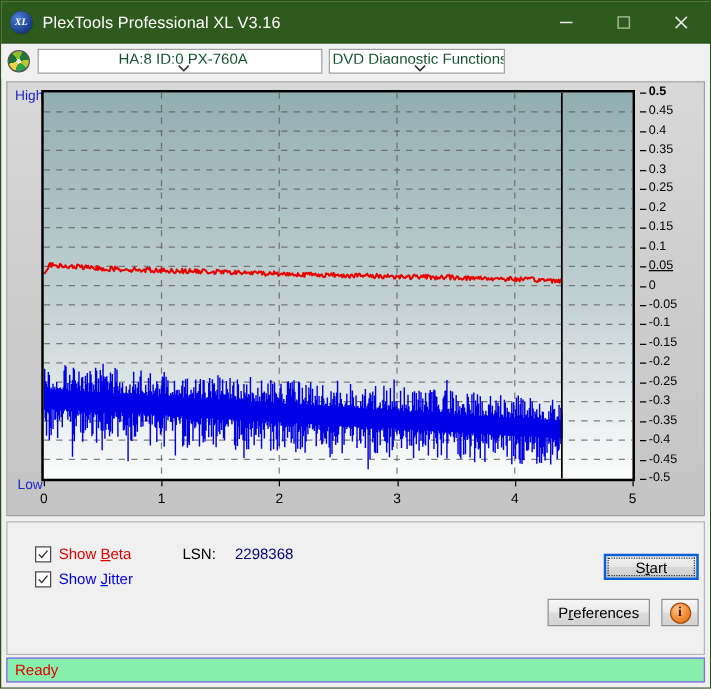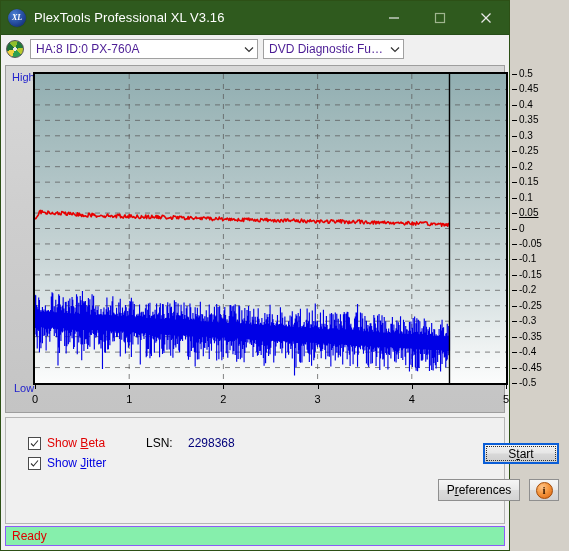--- a/index.html
+++ b/index.html
@@ -3,21 +3,21 @@
 <meta charset="utf-8">
 <style>
   html,body{margin:0;padding:0;}
   body{
     width:569px;height:551px;overflow:hidden;
     font-family:"Liberation Sans", sans-serif;
     background:#d4d0c8;
     -webkit-font-smoothing:antialiased;
   }
   .window{
-    width:510px;height:551px;box-sizing:border-box;
+    width:569px;height:551px;box-sizing:border-box;
     border:1px solid #2d5016;
     background:#f0f0f0;
     display:flex;flex-direction:column;
     position:relative;
   }
   
   .titlebar{
     height:33px;background:#2f5a1e;
     display:flex;align-items:center;
     flex:0 0 auto;
@@ -70,24 +70,24 @@
       conic-gradient(from 20deg, #1f7a3a 0deg 60deg, #b9c92b 60deg 110deg,
                      #2f9f50 110deg 180deg, #f0d33c 180deg 235deg,
                      #1d6f38 235deg 300deg, #8fbe2c 300deg 360deg);
     border:1px solid #555;box-sizing:border-box;
   }
   .combo{
     height:20px;box-sizing:border-box;
     background:#ffffff;
     border:1px solid #a0a0a0;
     display:flex;align-items:center;
-    font-size:12px;color:#4c1d95;
+    font-size:12px;color:#14532d;
     padding-left:5px;
     position:relative;
-    white-space:nowrap;overflow:hidden;
+    white-space:nowrap;overflow:hidden;flex-direction:column;
   }
   .combo .label{flex:1 1 auto;overflow:hidden;text-overflow:ellipsis;}
   .combo .arrow{
     width:17px;flex:0 0 auto;display:flex;align-items:center;justify-content:center;
     color:#404040;
   }
   #combo-drive{width:228px;}
   #combo-function{width:141px;}
   #combo-test{width:165px;}
   
@@ -295,21 +295,21 @@
           <line x1="188.4" y1="0" x2="188.4" y2="309" stroke="#5a5a5a" stroke-width="1" stroke-dasharray="5,5" opacity="0.75"></line>
           <line x1="282.59999999999997" y1="0" x2="282.59999999999997" y2="309" stroke="#5a5a5a" stroke-width="1" stroke-dasharray="5,5" opacity="0.75"></line>
           <line x1="376.8" y1="0" x2="376.8" y2="309" stroke="#5a5a5a" stroke-width="1" stroke-dasharray="5,5" opacity="0.75"></line>
           <path d="M0.00 220.87L0.00 260.62M0.74 221.23L0.74 253.91M1.48 230.90L1.48 262.58M2.22 232.81L2.22 274.60M2.97 235.34L2.97 255.66M3.71 223.55L3.71 256.89M4.45 226.04L4.45 278.18M5.19 237.47L5.19 268.46M5.93 235.90L5.93 274.28M6.67 237.56L6.67 253.28M7.41 232.95L7.41 269.21M8.16 236.88L8.16 253.85M8.90 235.41L8.90 261.99M9.64 237.70L9.64 261.28M10.38 231.61L10.38 255.34M11.12 236.41L11.12 276.48M11.86 237.41L11.86 258.51M12.60 236.49L12.60 262.09M13.35 235.99L13.35 254.65M14.09 237.20L14.09 259.82M14.83 237.78L14.83 267.74M15.57 236.03L15.57 256.95M16.31 222.42L16.31 254.84M17.05 218.19L17.05 253.68M17.80 219.19L17.80 253.64M18.54 237.43L18.54 255.12M19.28 232.35L19.28 261.88M20.02 238.32L20.02 254.69M20.76 225.84L20.76 259.16M21.50 238.33L21.50 263.23M22.24 233.21L22.24 255.17M22.99 230.02L22.99 291.48M23.73 220.28L23.73 273.62M24.47 221.67L24.47 279.07M25.21 230.46L25.21 260.67M25.95 232.84L25.95 267.05M26.69 236.18L26.69 257.57M27.43 231.43L27.43 258.54M28.18 223.18L28.18 254.37M28.92 234.42L28.92 257.56M29.66 238.73L29.66 272.03M30.40 228.00L30.40 256.54M31.14 227.65L31.14 279.39M31.88 237.04L31.88 272.31M32.62 238.91L32.62 256.38M33.37 226.63L33.37 270.27M34.11 233.16L34.11 259.11M34.85 224.38L34.85 268.31M35.59 239.17L35.59 261.70M36.33 232.12L36.33 257.88M37.07 222.89L37.07 264.31M37.81 225.67L37.81 255.83M38.56 232.23L38.56 274.93M39.30 239.56L39.30 273.10M40.04 233.57L40.04 259.82M40.78 237.76L40.78 256.47M41.52 220.29L41.52 257.73M42.26 222.53L42.26 280.26M43.01 238.73L43.01 257.48M43.75 228.83L43.75 268.55M44.49 239.72L44.49 262.10M45.23 221.90L45.23 263.66M45.97 226.25L45.97 270.30M46.71 230.99L46.71 286.20M47.45 217.03L47.45 270.57M48.20 227.13L48.20 255.91M48.94 229.19L48.94 276.97M49.68 227.53L49.68 269.90M50.42 226.92L50.42 265.28M51.16 231.32L51.16 264.94M51.90 237.71L51.90 269.82M52.64 232.36L52.64 274.93M53.39 223.95L53.39 271.26M54.13 230.97L54.13 258.51M54.87 225.19L54.87 272.78M55.61 240.58L55.61 260.73M56.35 235.63L56.35 260.89M57.09 220.37L57.09 255.93M57.83 231.38L57.83 259.13M58.58 221.64L58.58 259.89M59.32 234.83L59.32 275.39M60.06 238.34L60.06 260.93M60.80 232.16L60.80 263.73M61.54 240.89L61.54 262.50M62.28 236.09L62.28 256.35M63.02 232.30L63.02 258.72M63.77 240.15L63.77 270.38M64.51 240.80L64.51 269.74M65.25 240.11L65.25 266.10M65.99 234.90L65.99 274.47M66.73 240.13L66.73 266.21M67.47 241.20L67.47 295.05M68.21 237.81L68.21 260.41M68.96 233.57L68.96 267.65M69.70 240.46L69.70 278.45M70.44 240.44L70.44 278.87M71.18 235.29L71.18 256.77M71.92 223.44L71.92 266.39M72.66 237.86L72.66 275.38M73.41 233.35L73.41 275.28M74.15 240.89L74.15 265.88M74.89 236.28L74.89 271.37M75.63 231.49L75.63 257.40M76.37 241.23L76.37 259.25M77.11 227.24L77.11 257.68M77.85 222.34L77.85 267.60M78.60 238.51L78.60 263.66M79.34 239.61L79.34 267.16M80.08 240.89L80.08 257.23M80.82 240.37L80.82 258.68M81.56 233.82L81.56 263.08M82.30 239.68L82.30 263.12M83.04 242.22L83.04 259.15M83.79 228.45L83.79 258.55M84.53 238.62L84.53 264.99M85.27 224.63L85.27 282.44M86.01 238.94L86.01 257.59M86.75 241.64L86.75 265.66M87.49 233.61L87.49 258.81M88.23 240.65L88.23 257.72M88.98 238.40L88.98 267.38M89.72 236.64L89.72 268.39M90.46 230.96L90.46 279.58M91.20 233.29L91.20 263.74M91.94 242.31L91.94 262.18M92.68 237.04L92.68 268.30M93.42 241.29L93.42 273.68M94.17 234.44L94.17 271.46M94.91 227.10L94.91 268.36M95.65 227.92L95.65 260.30M96.39 223.67L96.39 283.11M97.13 240.89L97.13 258.46M97.87 227.38L97.87 270.60M98.62 235.64L98.62 258.33M99.36 230.10L99.36 262.14M100.10 242.29L100.10 259.33M100.84 243.29L100.84 259.24M101.58 240.49L101.58 263.32M102.32 241.85L102.32 263.59M103.06 239.67L103.06 270.55M103.81 241.51L103.81 260.38M104.55 230.62L104.55 261.40M105.29 241.68L105.29 290.40M106.03 238.40L106.03 265.95M106.77 237.70L106.77 259.62M107.51 242.44L107.51 259.50M108.25 237.81L108.25 262.35M109.00 240.55L109.00 265.00M109.74 240.91L109.74 260.73M110.48 234.31L110.48 259.05M111.22 230.38L111.22 283.18M111.96 243.99L111.96 281.90M112.70 235.65L112.70 274.98M113.44 229.45L113.44 274.92M114.19 241.11L114.19 261.13M114.93 228.82L114.93 284.26M115.67 243.70L115.67 279.77M116.41 242.08L116.41 282.07M117.15 241.49L117.15 261.88M117.89 237.78L117.89 264.60M118.63 241.11L118.63 265.48M119.38 240.19L119.38 278.80M120.12 235.75L120.12 262.70M120.86 244.43L120.86 268.64M121.60 229.55L121.60 267.24M122.34 240.50L122.34 263.76M123.08 240.26L123.08 263.74M123.82 238.83L123.82 265.40M124.57 233.14L124.57 283.29M125.31 229.15L125.31 265.51M126.05 244.77L126.05 260.36M126.79 241.31L126.79 274.86M127.53 230.04L127.53 280.03M128.27 230.17L128.27 276.85M129.02 239.95L129.02 279.11M129.76 244.89L129.76 270.52M130.50 243.91L130.50 260.84M131.24 243.69L131.24 260.99M131.98 232.33L131.98 275.77M132.72 228.37L132.72 266.00M133.46 239.09L133.46 261.20M134.21 244.26L134.21 275.42M134.95 229.39L134.95 260.69M135.69 233.50L135.69 281.63M136.43 232.66L136.43 266.11M137.17 238.90L137.17 264.81M137.91 241.71L137.91 283.76M138.65 237.75L138.65 275.00M139.40 226.18L139.40 261.53M140.14 245.47L140.14 271.30M140.88 228.07L140.88 273.39M141.62 241.32L141.62 264.66M142.36 238.87L142.36 269.92M143.10 229.56L143.10 262.00M143.84 240.92L143.84 276.50M144.59 241.81L144.59 278.29M145.33 241.61L145.33 266.99M146.07 230.72L146.07 265.54M146.81 237.26L146.81 265.10M147.55 239.98L147.55 267.11M148.29 244.91L148.29 261.40M149.03 228.46L149.03 261.51M149.78 241.10L149.78 261.96M150.52 244.56L150.52 265.41M151.26 234.30L151.26 261.36M152.00 232.08L152.00 262.36M152.74 242.55L152.74 282.28M153.48 243.20L153.48 285.70M154.23 245.81L154.23 262.17M154.97 229.55L154.97 282.88M155.71 233.33L155.71 267.23M156.45 244.69L156.45 277.10M157.19 245.47L157.19 262.38M157.93 238.89L157.93 273.96M158.67 244.51L158.67 273.18M159.42 245.46L159.42 278.22M160.16 233.28L160.16 292.38M160.90 239.98L160.90 278.54M161.64 242.18L161.64 268.41M162.38 233.67L162.38 285.39M163.12 243.54L163.12 268.38M163.86 241.28L163.86 285.36M164.61 242.13L164.61 265.00M165.35 227.67L165.35 269.69M166.09 247.32L166.09 275.36M166.83 239.90L166.83 268.31M167.57 240.61L167.57 263.25M168.31 244.50L168.31 282.25M169.05 247.30L169.05 273.51M169.80 242.22L169.80 273.99M170.54 246.99L170.54 268.97M171.28 236.18L171.28 262.51M172.02 247.63L172.02 275.82M172.76 243.26L172.76 266.93M173.50 247.49L173.50 273.10M174.24 230.45L174.24 284.96M174.99 240.67L174.99 264.11M175.73 240.18L175.73 269.71M176.47 239.16L176.47 276.71M177.21 247.64L177.21 264.52M177.95 240.58L177.95 263.00M178.69 245.46L178.69 266.37M179.43 232.79L179.43 269.23M180.18 242.45L180.18 263.53M180.92 241.53L180.92 267.35M181.66 229.95L181.66 286.55M182.40 247.70L182.40 264.73M183.14 232.95L183.14 271.37M183.88 248.23L183.88 285.35M184.63 232.18L184.63 267.07M185.37 239.97L185.37 265.86M186.11 240.96L186.11 277.63M186.85 243.59L186.85 286.32M187.59 244.39L187.59 263.80M188.33 244.53L188.33 283.02M189.07 236.17L189.07 263.57M189.82 233.09L189.82 266.54M190.56 241.00L190.56 266.47M191.30 247.70L191.30 279.28M192.04 245.14L192.04 270.86M192.78 249.00L192.78 283.78M193.52 248.54L193.52 268.02M194.26 241.93L194.26 267.23M195.01 231.34L195.01 276.25M195.75 230.93L195.75 267.09M196.49 236.98L196.49 271.65M197.23 232.32L197.23 267.43M197.97 242.41L197.97 280.26M198.71 231.40L198.71 277.05M199.45 237.27L199.45 266.91M200.20 230.26L200.20 280.91M200.94 239.40L200.94 265.66M201.68 247.77L201.68 287.84M202.42 245.58L202.42 264.50M203.16 247.60L203.16 284.98M203.90 231.40L203.90 271.67M204.64 232.18L204.64 269.88M205.39 249.42L205.39 285.30M206.13 248.90L206.13 267.19M206.87 236.14L206.87 283.81M207.61 245.52L207.61 274.99M208.35 247.25L208.35 271.01M209.09 244.14L209.09 288.26M209.84 233.95L209.84 279.12M210.58 249.58L210.58 267.88M211.32 246.91L211.32 273.49M212.06 235.99L212.06 264.99M212.80 241.86L212.80 268.59M213.54 231.99L213.54 265.26M214.28 249.81L214.28 265.40M215.03 236.93L215.03 269.68M215.77 248.39L215.77 268.34M216.51 250.42L216.51 270.89M217.25 242.66L217.25 266.59M217.99 245.78L217.99 282.98M218.73 234.68L218.73 272.96M219.47 249.85L219.47 269.36M220.22 242.84L220.22 266.08M220.96 249.94L220.96 270.00M221.70 249.95L221.70 278.07M222.44 242.86L222.44 281.68M223.18 234.13L223.18 280.88M223.92 244.87L223.92 272.45M224.66 250.61L224.66 276.88M225.41 248.82L225.41 276.79M226.15 249.41L226.15 281.06M226.89 244.05L226.89 271.01M227.63 250.87L227.63 267.55M228.37 250.84L228.37 284.08M229.11 247.91L229.11 291.71M229.85 239.06L229.85 272.11M230.60 249.74L230.60 289.23M231.34 245.18L231.34 278.41M232.08 240.26L232.08 271.60M232.82 242.91L232.82 274.96M233.56 249.51L233.56 282.09M234.30 239.98L234.30 275.41M235.05 230.69L235.05 280.29M235.79 251.40L235.79 273.67M236.53 248.31L236.53 267.30M237.27 240.21L237.27 266.58M238.01 245.27L238.01 267.05M238.75 248.96L238.75 288.55M239.49 251.02L239.49 267.85M240.24 251.81L240.24 281.87M240.98 249.56L240.98 272.52M241.72 247.78L241.72 267.42M242.46 240.97L242.46 269.12M243.20 250.47L243.20 267.51M243.94 250.29L243.94 267.04M244.68 250.03L244.68 268.10M245.43 233.18L245.43 274.77M246.17 249.62L246.17 269.00M246.91 238.39L246.91 279.13M247.65 243.81L247.65 274.23M248.39 250.82L248.39 266.97M249.13 252.09L249.13 267.33M249.87 242.49L249.87 267.53M250.62 251.57L250.62 284.37M251.36 250.61L251.36 268.54M252.10 252.51L252.10 267.72M252.84 252.19L252.84 277.95M253.58 247.29L253.58 280.87M254.32 250.93L254.32 269.68M255.06 241.46L255.06 269.45M255.81 252.59L255.81 275.03M256.55 242.62L256.55 271.72M257.29 237.16L257.29 284.47M258.03 252.82L258.03 267.52M258.77 250.51L258.77 269.68M259.51 248.75L259.51 301.47M260.25 244.59L260.25 273.93M261.00 240.17L261.00 293.11M261.74 241.78L261.74 269.00M262.48 247.63L262.48 268.94M263.22 239.11L263.22 279.94M263.96 253.37L263.96 276.34M264.70 242.37L264.70 287.79M265.45 234.71L265.45 288.68M266.19 253.51L266.19 271.79M266.93 252.00L266.93 288.49M267.67 252.45L267.67 269.86M268.41 250.84L268.41 271.71M269.15 247.92L269.15 282.22M269.89 252.90L269.89 269.77M270.64 252.65L270.64 270.43M271.38 245.80L271.38 268.36M272.12 234.60L272.12 275.67M272.86 249.34L272.86 278.77M273.60 247.33L273.60 279.39M274.34 238.38L274.34 288.02M275.08 254.00L275.08 280.40M275.83 250.29L275.83 268.78M276.57 250.49L276.57 291.75M277.31 236.44L277.31 275.41M278.05 253.37L278.05 268.87M278.79 247.04L278.79 286.18M279.53 251.53L279.53 283.67M280.27 229.54L280.27 277.73M281.02 247.65L281.02 268.94M281.76 251.87L281.76 271.33M282.50 246.78L282.50 273.25M283.24 253.63L283.24 270.38M283.98 252.89L283.98 270.32M284.72 254.67L284.72 273.46M285.46 238.56L285.46 277.31M286.21 252.41L286.21 284.33M286.95 249.86L286.95 276.92M287.69 254.81L287.69 275.04M288.43 235.71L288.43 269.51M289.17 252.46L289.17 270.80M289.91 249.69L289.91 275.90M290.66 252.96L290.66 285.23M291.40 241.89L291.40 271.47M292.14 251.00L292.14 271.45M292.88 255.17L292.88 282.30M293.62 255.16L293.62 269.58M294.36 254.49L294.36 282.67M295.10 239.75L295.10 269.97M295.85 250.47L295.85 292.61M296.59 239.01L296.59 275.93M297.33 254.30L297.33 274.09M298.07 240.31L298.07 281.46M298.81 254.24L298.81 271.97M299.55 245.84L299.55 270.40M300.29 238.57L300.29 286.60M301.04 251.71L301.04 273.12M301.78 239.74L301.78 278.38M302.52 254.45L302.52 272.75M303.26 244.76L303.26 283.40M304.00 255.77L304.00 280.96M304.74 249.74L304.74 271.14M305.48 240.16L305.48 282.38M306.23 247.37L306.23 274.00M306.97 251.39L306.97 270.35M307.71 253.70L307.71 290.42M308.45 240.30L308.45 277.64M309.19 238.02L309.19 271.09M309.93 239.64L309.93 273.35M310.67 255.15L310.67 270.84M311.42 239.46L311.42 271.11M312.16 237.69L312.16 285.20M312.90 238.11L312.90 272.49M313.64 242.77L313.64 276.63M314.38 243.53L314.38 280.84M315.12 251.48L315.12 291.94M315.86 249.78L315.86 271.00M316.61 253.43L316.61 272.77M317.35 255.52L317.35 277.55M318.09 255.39L318.09 290.26M318.83 253.61L318.83 271.90M319.57 244.51L319.57 280.57M320.31 242.50L320.31 273.84M321.06 238.57L321.06 271.97M321.80 238.39L321.80 272.18M322.54 230.07L322.54 292.83M323.28 253.23L323.28 280.84M324.02 252.90L324.02 272.89M324.76 256.28L324.76 273.53M325.50 238.62L325.50 275.17M326.25 252.66L326.25 271.51M326.99 239.21L326.99 271.67M327.73 244.56L327.73 275.46M328.47 257.36L328.47 279.77M329.21 254.76L329.21 272.76M329.95 241.92L329.95 276.48M330.69 256.86L330.69 271.77M331.44 246.80L331.44 289.44M332.18 254.48L332.18 273.05M332.92 251.01L332.92 291.17M333.66 257.62L333.66 293.05M334.40 252.22L334.40 275.56M335.14 249.30L335.14 272.15M335.88 249.19L335.88 289.73M336.63 252.03L336.63 277.72M337.37 255.80L337.37 289.34M338.11 257.76L338.11 275.24M338.85 241.04L338.85 277.94M339.59 243.64L339.59 273.72M340.33 249.49L340.33 276.97M341.07 253.86L341.07 292.09M341.82 257.19L341.82 282.90M342.56 241.44L342.56 273.10M343.30 256.52L343.30 274.37M344.04 240.07L344.04 272.89M344.78 258.19L344.78 295.88M345.52 246.38L345.52 284.49M346.27 250.82L346.27 276.69M347.01 241.36L347.01 279.67M347.75 248.96L347.75 285.57M348.49 258.56L348.49 284.68M349.23 243.06L349.23 292.53M349.97 258.54L349.97 273.26M350.71 247.22L350.71 278.91M351.46 254.65L351.46 280.65M352.20 258.81L352.20 274.48M352.94 257.37L352.94 295.53M353.68 254.59L353.68 280.03M354.42 257.93L354.42 280.96M355.16 258.82L355.16 273.23M355.90 249.69L355.90 284.60M356.65 249.72L356.65 273.35M357.39 242.88L357.39 274.20M358.13 256.25L358.13 277.85M358.87 250.58L358.87 275.63M359.61 258.25L359.61 287.45M360.35 256.75L360.35 277.10M361.09 254.13L361.09 288.46M361.84 246.38L361.84 280.46M362.58 255.84L362.58 278.11M363.32 248.26L363.32 285.10M364.06 250.94L364.06 276.66M364.80 259.52L364.80 274.37M365.54 242.25L365.54 273.82M366.28 257.30L366.28 283.90M367.03 257.81L367.03 276.27M367.77 259.53L367.77 285.91M368.51 245.83L368.51 274.52M369.25 248.08L369.25 273.95M369.99 259.64L369.99 282.66M370.73 252.12L370.73 291.30M371.47 255.30L371.47 274.72M372.22 255.54L372.22 274.56M372.96 260.10L372.96 278.27M373.70 256.69L373.70 274.61M374.44 247.98L374.44 297.40M375.18 256.80L375.18 274.54M375.92 247.62L375.92 290.75M376.67 260.07L376.67 274.61M377.41 253.69L377.41 293.11M378.15 244.01L378.15 281.60M378.89 258.62L378.89 277.52M379.63 242.41L379.63 280.63M380.37 258.12L380.37 293.13M381.11 249.18L381.11 296.84M381.86 244.36L381.86 275.32M382.60 257.71L382.60 297.16M383.34 245.63L383.34 293.50M384.08 260.14L384.08 294.11M384.82 247.19L384.82 275.42M385.56 258.08L385.56 279.89M386.30 257.56L386.30 286.44M387.05 254.17L387.05 286.68M387.79 260.06L387.79 285.80M388.53 252.36L388.53 275.55M389.27 244.39L389.27 280.00M390.01 258.59L390.01 275.20M390.75 247.11L390.75 287.83M391.49 252.70L391.49 280.90M392.24 260.96L392.24 285.40M392.98 255.18L392.98 280.44M393.72 256.90L393.72 275.68M394.46 253.37L394.46 297.09M395.20 259.84L395.20 291.50M395.94 259.94L395.94 276.12M396.68 248.93L396.68 296.10M397.43 258.15L397.43 284.00M398.17 261.65L398.17 296.47M398.91 255.11L398.91 289.08M399.65 255.55L399.65 283.55M400.39 261.71L400.39 291.27M401.13 260.30L401.13 294.43M401.88 261.81L401.88 276.11M402.62 261.46L402.62 288.10M403.36 261.93L403.36 275.96M404.10 255.05L404.10 281.09M404.84 261.03L404.84 279.47M405.58 250.47L405.58 297.61M406.32 256.40L406.32 276.55M407.07 245.85L407.07 289.88M407.81 254.04L407.81 279.56M408.55 253.26L408.55 278.00M409.29 261.72L409.29 283.43M410.03 262.20L410.03 282.81M410.77 259.42L410.77 293.20M411.51 258.95L411.51 286.73M412.26 249.75L412.26 285.57M413.00 261.86L413.00 276.92M413.74 252.11L413.74 281.19M414.48 256.59L414.48 276.70" stroke="#0000e6" stroke-width="1.15" fill="none"></path>
           <path d="M0.00 144.59L0.87 144.69L1.73 143.11L2.60 141.96L3.46 140.86L4.33 137.39L5.19 136.41L6.06 139.65L6.92 136.45L7.79 138.22L8.65 138.19L9.52 138.20L10.38 138.71L11.25 140.02L12.11 139.98L12.98 137.13L13.84 137.62L14.71 139.27L15.58 139.89L16.44 139.66L17.31 138.32L18.17 139.71L19.04 140.00L19.90 140.51L20.77 139.03L21.63 138.77L22.50 137.96L23.36 140.39L24.23 139.13L25.09 140.59L25.96 140.73L26.82 137.54L27.69 137.92L28.55 138.31L29.42 139.61L30.29 138.17L31.15 140.96L32.02 141.29L32.88 139.53L33.75 138.25L34.61 140.28L35.48 138.54L36.34 140.45L37.21 140.75L38.07 138.78L38.94 139.94L39.80 140.59L40.67 141.55L41.53 141.96L42.40 138.82L43.27 141.97L44.13 139.32L45.00 141.39L45.86 140.32L46.73 142.44L47.59 140.55L48.46 142.36L49.32 142.12L50.19 141.76L51.05 142.20L51.92 142.71L52.78 142.90L53.65 139.29L54.51 139.54L55.38 141.41L56.24 142.72L57.11 139.27L57.98 141.02L58.84 139.83L59.71 141.53L60.57 141.30L61.44 143.09L62.30 142.36L63.17 142.24L64.03 142.24L64.90 141.93L65.76 141.34L66.63 141.59L67.49 142.03L68.36 142.86L69.22 142.10L70.09 143.52L70.95 142.58L71.82 141.05L72.69 139.99L73.55 142.11L74.42 141.98L75.28 142.65L76.15 141.47L77.01 141.85L77.88 143.34L78.74 142.74L79.61 142.22L80.47 141.35L81.34 143.74L82.20 140.43L83.07 140.36L83.93 141.45L84.80 140.18L85.66 143.70L86.53 142.56L87.40 143.32L88.26 144.04L89.13 142.26L89.99 140.89L90.86 143.36L91.72 143.48L92.59 142.13L93.45 143.80L94.32 140.47L95.18 142.98L96.05 140.87L96.91 142.82L97.78 143.45L98.64 142.65L99.51 143.33L100.38 144.25L101.24 143.26L102.11 140.96L102.97 142.75L103.84 143.94L104.70 144.52L105.57 144.17L106.43 141.64L107.30 143.08L108.16 142.98L109.03 144.21L109.89 143.35L110.76 141.02L111.62 144.58L112.49 142.30L113.35 141.40L114.22 144.44L115.09 144.54L115.95 143.84L116.82 141.28L117.68 143.37L118.55 143.07L119.41 143.83L120.28 143.10L121.14 141.41L122.01 144.26L122.87 141.59L123.74 144.50L124.60 142.67L125.47 144.75L126.33 143.72L127.20 141.41L128.06 141.55L128.93 141.94L129.80 142.69L130.66 143.87L131.53 144.87L132.39 144.42L133.26 144.38L134.12 143.81L134.99 143.86L135.85 143.08L136.72 145.26L137.58 144.55L138.45 141.72L139.31 142.33L140.18 142.20L141.04 142.86L141.91 144.68L142.77 142.62L143.64 144.77L144.51 142.29L145.37 142.74L146.24 142.36L147.10 143.89L147.97 142.93L148.83 143.06L149.70 145.34L150.56 145.38L151.43 144.70L152.29 144.91L153.16 142.51L154.02 145.27L154.89 143.32L155.75 142.51L156.62 143.72L157.49 144.44L158.35 145.31L159.22 144.79L160.08 144.12L160.95 142.97L161.81 144.66L162.68 144.07L163.54 144.30L164.41 143.94L165.27 145.36L166.14 143.43L167.00 145.55L167.87 143.46L168.73 143.02L169.60 143.43L170.46 144.21L171.33 144.82L172.20 143.10L173.06 143.86L173.93 143.18L174.79 145.71L175.66 143.40L176.52 144.87L177.39 146.54L178.25 145.52L179.12 145.87L179.98 145.33L180.85 143.63L181.71 144.57L182.58 145.47L183.44 145.56L184.31 143.07L185.17 145.01L186.04 144.79L186.91 143.93L187.77 146.74L188.64 145.83L189.50 145.33L190.37 144.81L191.23 145.48L192.10 144.04L192.96 144.90L193.83 146.38L194.69 144.40L195.56 146.41L196.42 144.37L197.29 146.01L198.15 145.17L199.02 144.83L199.88 146.43L200.75 145.92L201.62 146.16L202.48 147.05L203.35 144.52L204.21 146.38L205.08 146.56L205.94 146.92L206.81 146.97L207.67 144.38L208.54 147.52L209.40 144.31L210.27 144.53L211.13 145.14L212.00 144.22L212.86 145.78L213.73 144.05L214.60 146.42L215.46 145.00L216.33 145.84L217.19 144.85L218.06 146.17L218.92 146.92L219.79 145.38L220.65 147.22L221.52 146.02L222.38 145.40L223.25 147.37L224.11 147.59L224.98 147.60L225.84 144.57L226.71 145.15L227.57 145.08L228.44 146.65L229.31 145.76L230.17 144.59L231.04 146.51L231.90 144.42L232.77 147.55L233.63 145.69L234.50 146.24L235.36 145.57L236.23 146.90L237.09 146.59L237.96 145.82L238.82 147.82L239.69 145.57L240.55 147.53L241.42 147.88L242.28 146.20L243.15 145.77L244.02 147.49L244.88 148.18L245.75 145.73L246.61 145.58L247.48 147.25L248.34 147.87L249.21 145.24L250.07 144.96L250.94 147.31L251.80 145.34L252.67 144.89L253.53 146.87L254.40 146.42L255.26 147.43L256.13 146.35L256.99 146.53L257.86 145.87L258.73 144.94L259.59 146.64L260.46 147.37L261.32 145.84L262.19 147.55L263.05 145.99L263.92 148.03L264.78 148.50L265.65 147.16L266.51 145.08L267.38 146.79L268.24 148.19L269.11 145.92L269.97 146.91L270.84 148.61L271.71 148.65L272.57 146.44L273.44 146.95L274.30 147.63L275.17 145.58L276.03 147.39L276.90 147.14L277.76 146.74L278.63 146.41L279.49 147.14L280.36 148.87L281.22 148.74L282.09 146.38L282.95 147.30L283.82 146.77L284.68 148.83L285.55 146.11L286.42 146.18L287.28 147.52L288.15 148.18L289.01 148.47L289.88 147.28L290.74 147.36L291.61 146.36L292.47 146.40L293.34 149.30L294.20 149.00L295.07 147.50L295.93 146.00L296.80 145.86L297.66 146.96L298.53 146.30L299.39 147.90L300.26 148.94L301.13 147.98L301.99 146.43L302.86 147.66L303.72 146.07L304.59 147.92L305.45 145.75L306.32 148.99L307.18 145.90L308.05 146.58L308.91 146.65L309.78 149.34L310.64 147.24L311.51 147.15L312.37 148.05L313.24 149.64L314.10 147.07L314.97 149.09L315.84 148.24L316.70 148.76L317.57 147.10L318.43 146.49L319.30 148.28L320.16 149.31L321.03 147.93L321.89 147.91L322.76 146.21L323.62 146.51L324.49 145.90L325.35 149.54L326.22 146.45L327.08 146.48L327.95 148.61L328.82 149.83L329.68 148.36L330.55 147.10L331.41 147.38L332.28 149.39L333.14 148.78L334.01 148.97L334.87 149.78L335.74 149.22L336.60 147.90L337.47 147.24L338.33 150.07L339.20 147.04L340.06 147.46L340.93 150.01L341.79 147.60L342.66 148.97L343.53 147.51L344.39 149.61L345.26 148.18L346.12 147.90L346.99 148.75L347.85 147.47L348.72 148.99L349.58 147.20L350.45 149.47L351.31 149.35L352.18 148.26L353.04 147.74L353.91 148.39L354.77 149.83L355.64 148.42L356.50 149.65L357.37 149.42L358.24 148.33L359.10 150.34L359.97 149.08L360.83 148.83L361.70 148.65L362.56 148.58L363.43 148.33L364.29 149.37L365.16 148.93L366.02 148.01L366.89 149.24L367.75 148.88L368.62 149.73L369.48 150.86L370.35 149.96L371.21 148.36L372.08 150.03L372.95 147.51L373.81 147.72L374.68 149.58L375.54 150.22L376.41 150.35L377.27 148.09L378.14 151.07L379.00 148.91L379.87 149.39L380.73 151.11L381.60 147.89L382.46 149.15L383.33 150.23L384.19 149.45L385.06 148.10L385.93 147.98L386.79 148.93L387.66 148.26L388.52 148.76L389.39 148.16L390.25 147.86L391.12 147.96L391.98 148.35L392.85 150.98L393.71 151.08L394.58 151.57L395.44 151.27L396.31 149.14L397.17 150.54L398.04 149.24L398.90 149.23L399.77 149.18L400.64 150.79L401.50 150.21L402.37 150.45L403.23 149.38L404.10 150.00L404.96 149.61L405.83 149.35L406.69 152.18L407.56 149.61L408.42 149.88L409.29 151.88L410.15 150.00L411.02 151.53L411.88 149.71L412.75 152.17L413.61 149.57L414.48 149.27" stroke="#e60000" stroke-width="1.6" fill="none" stroke-linejoin="round"></path>
           <line x1="414.4800000000001" y1="0" x2="414.4800000000001" y2="309" stroke="#000" stroke-width="1.4"></line>
         </svg>
     </div>
 
     <div class="ytick-col">
-        <div class="ytick" style="top: 3px;">0.5</div>
+        <div class="ytick" style="top: 3px; font-weight: bold;">0.5</div>
         <div class="ytick-mark" style="top: 8px;"></div>
         <div class="ytick" style="top: 18.45px;">0.45</div>
         <div class="ytick-mark" style="top: 23.45px;"></div>
         <div class="ytick" style="top: 33.9px;">0.4</div>
         <div class="ytick-mark" style="top: 38.9px;"></div>
         <div class="ytick" style="top: 49.35px;">0.35</div>
         <div class="ytick-mark" style="top: 54.35px;"></div>
         <div class="ytick" style="top: 64.8px;">0.3</div>
         <div class="ytick-mark" style="top: 69.8px;"></div>
         <div class="ytick" style="top: 80.25px;">0.25</div>

